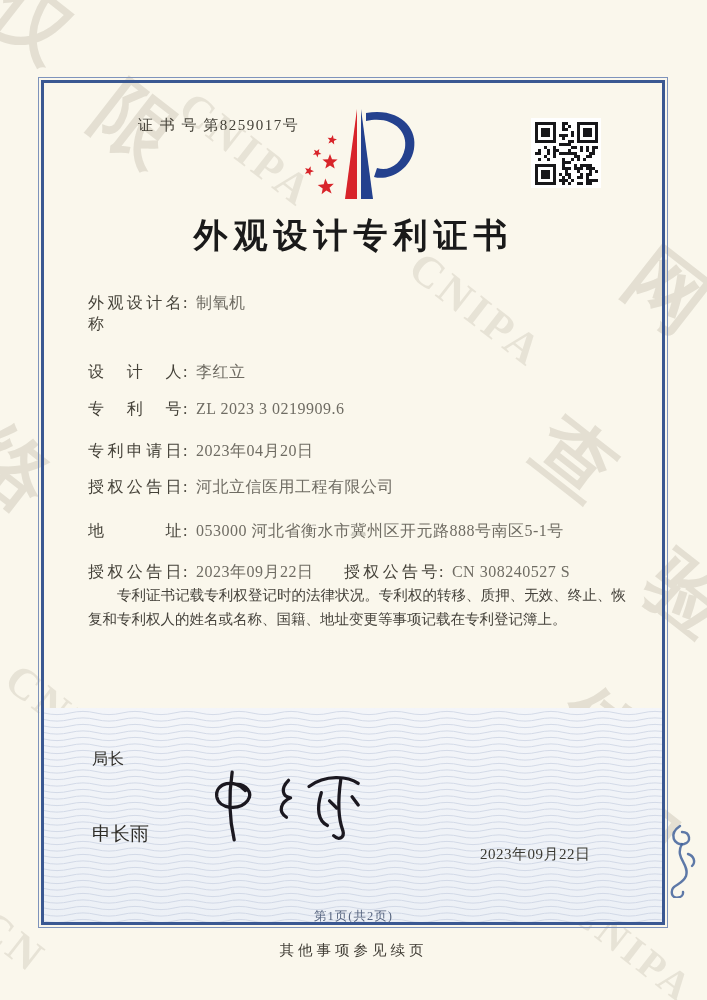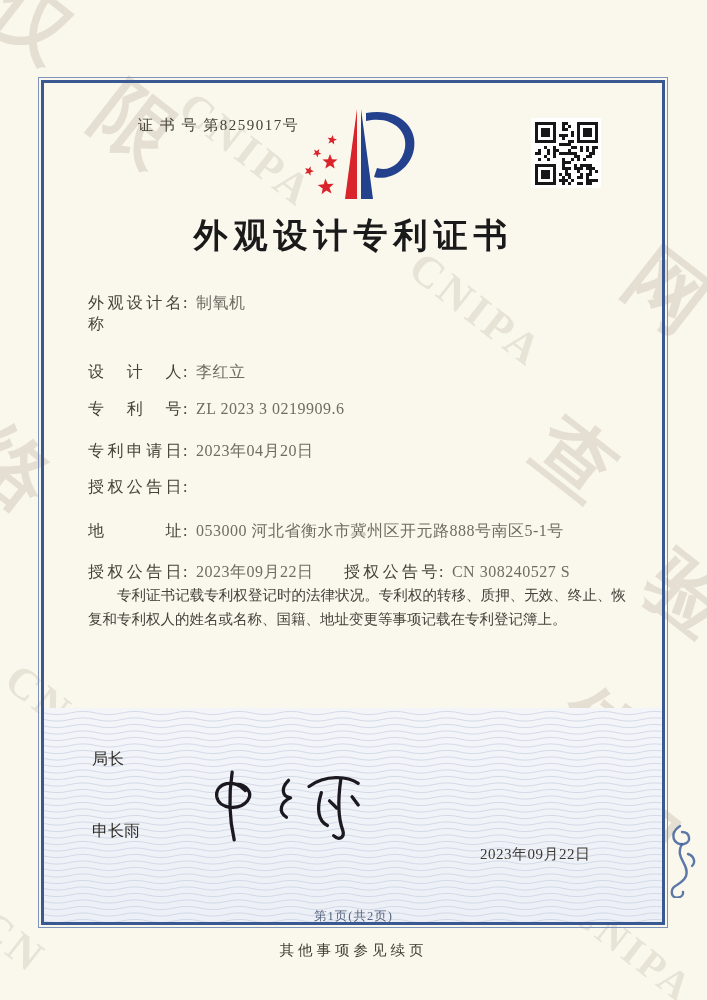--- a/index.html
+++ b/index.html
@@ -43,21 +43,21 @@
   .flabel{display:inline-block;width:94px;text-align:justify;text-align-last:justify;
     color:#454239;flex:none;}
   .fcolon{margin:0 8px 0 1px;color:#454239;flex:none;}
   .fvalue{color:#6f6c63;white-space:nowrap;}
   .fvalue.w1{display:inline-block;width:148px;flex:none;}
   .paras{position:absolute;left:88px;top:584px;width:538px;font-size:14.5px;
     line-height:1.65;text-align:justify;color:#45423b;}
   .paras p{margin:0 0 6px 0;text-indent:2em;}
   
   .signer-title{position:absolute;left:92px;top:749px;font-size:16px;color:#2e2c27;}
-  .signer-name{position:absolute;left:92px;top:821px;font-size:16px;color:#2e2c27;}
+  .signer-name{position:absolute;left:92px;top:821px;font-size:19px;color:#2e2c27;}
   .sig{position:absolute;left:200px;top:766px;width:175px;height:82px;}
   .sig path{fill:none;stroke:#1b1820;stroke-width:3.2;stroke-linecap:round;stroke-linejoin:round;}
   .issue-date{position:absolute;left:480px;top:845px;font-size:15px;color:#3b3a33;letter-spacing:0.5px;}
   .page-num{position:absolute;left:0;top:908px;width:100%;text-align:center;
     font-size:12.5px;color:#56647f;letter-spacing:1px;}
   .footer-note{position:absolute;left:0;top:941px;width:100%;text-align:center;
     font-size:14.5px;letter-spacing:4px;color:#403d35;}
   .flourish{position:absolute;left:662px;top:824px;width:45px;height:74px;z-index:4;}
   .flourish path{fill:none;stroke:#41619b;stroke-width:2.4;stroke-linecap:round;opacity:0.85;}
 </style>
@@ -369,20 +369,21 @@
           <span class="fvalue">ZL 2023 3 0219909.6</span>
         </div>
         <div class="frow">
           <span class="flabel">专利申请日</span>
           <span class="fcolon">:</span>
           <span class="fvalue">2023年04月20日</span>
         </div>
         <div class="frow">
           <span class="flabel">授权公告日</span>
           <span class="fcolon">:</span>
+          <span class="fvalue">河北立信医用工程有限公司</span>
         </div>
         <div class="frow">
           <span class="flabel">地址</span>
           <span class="fcolon">:</span>
           <span class="fvalue">053000 河北省衡水市冀州区开元路888号南区5-1号</span>
         </div>
         <div class="frow">
           <span class="flabel">授权公告日</span>
           <span class="fcolon">:</span>
           <span class="fvalue w1">2023年09月22日</span>

